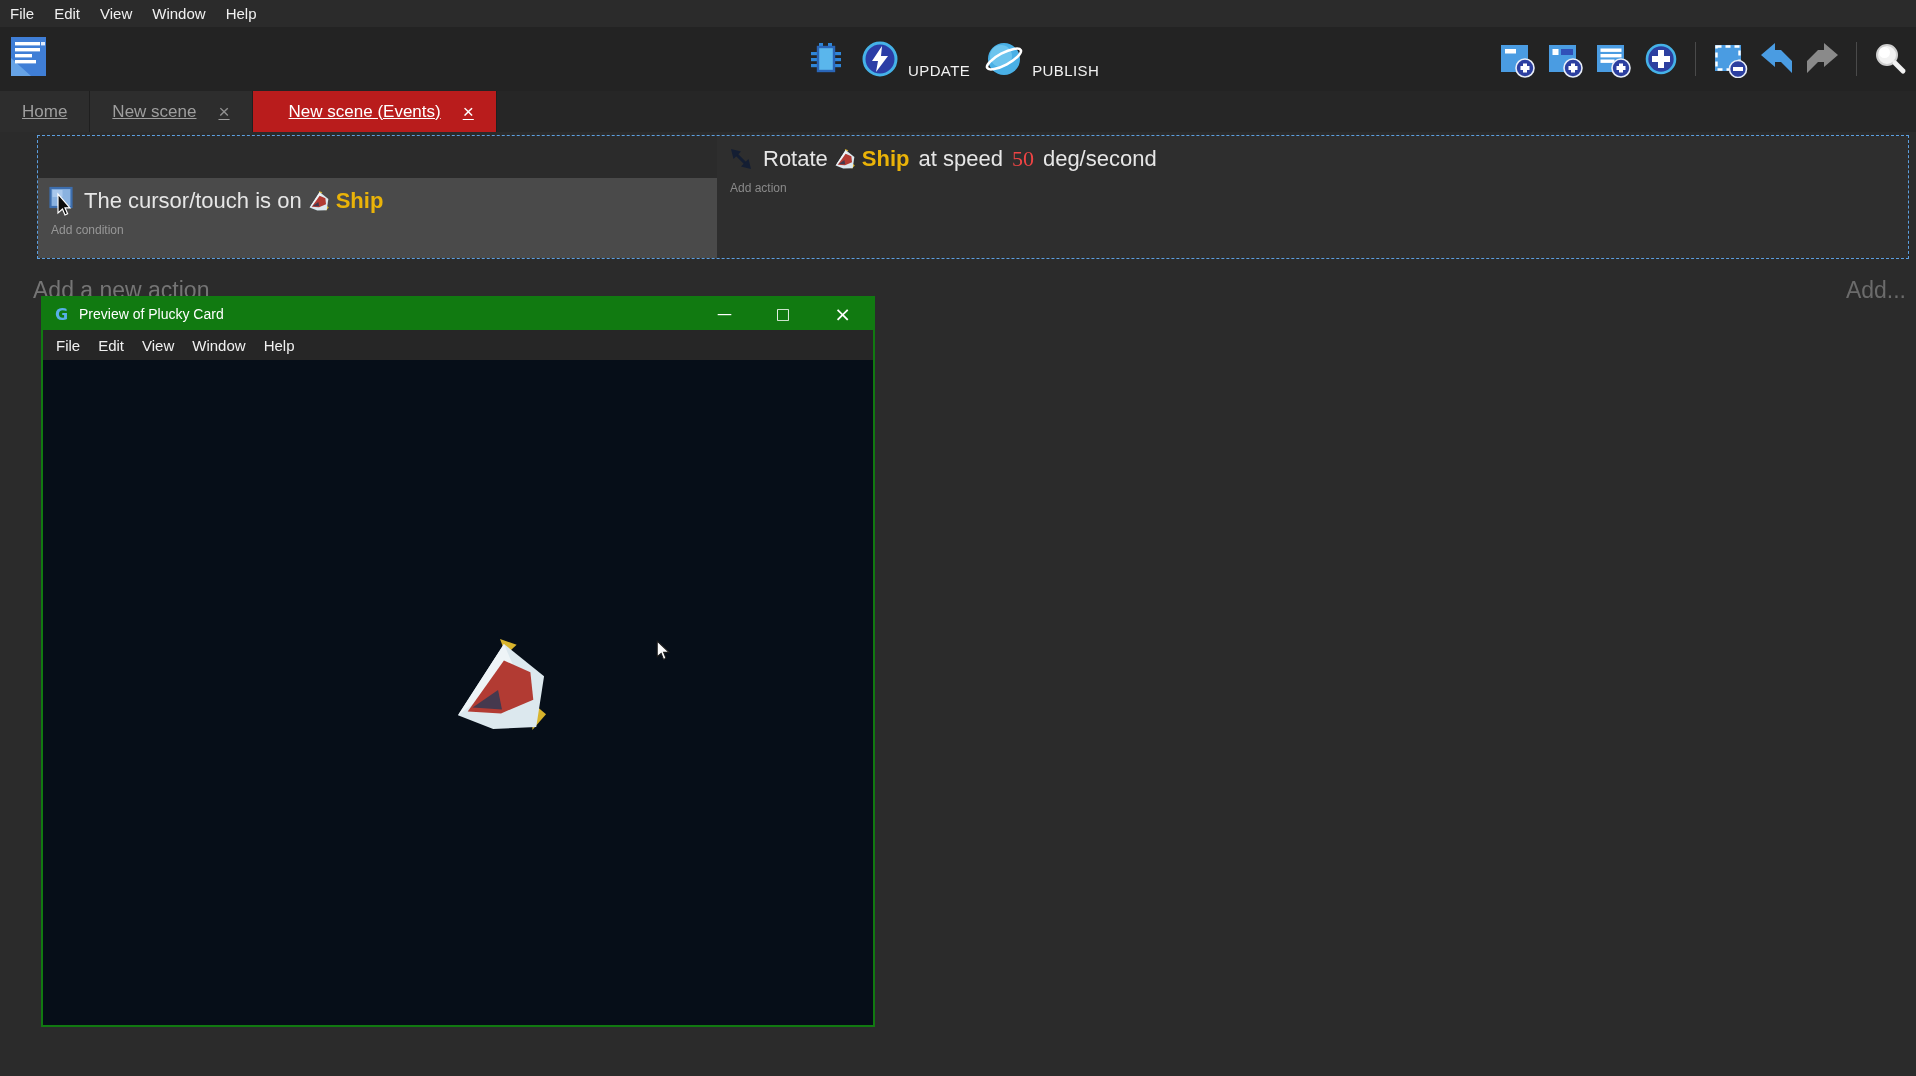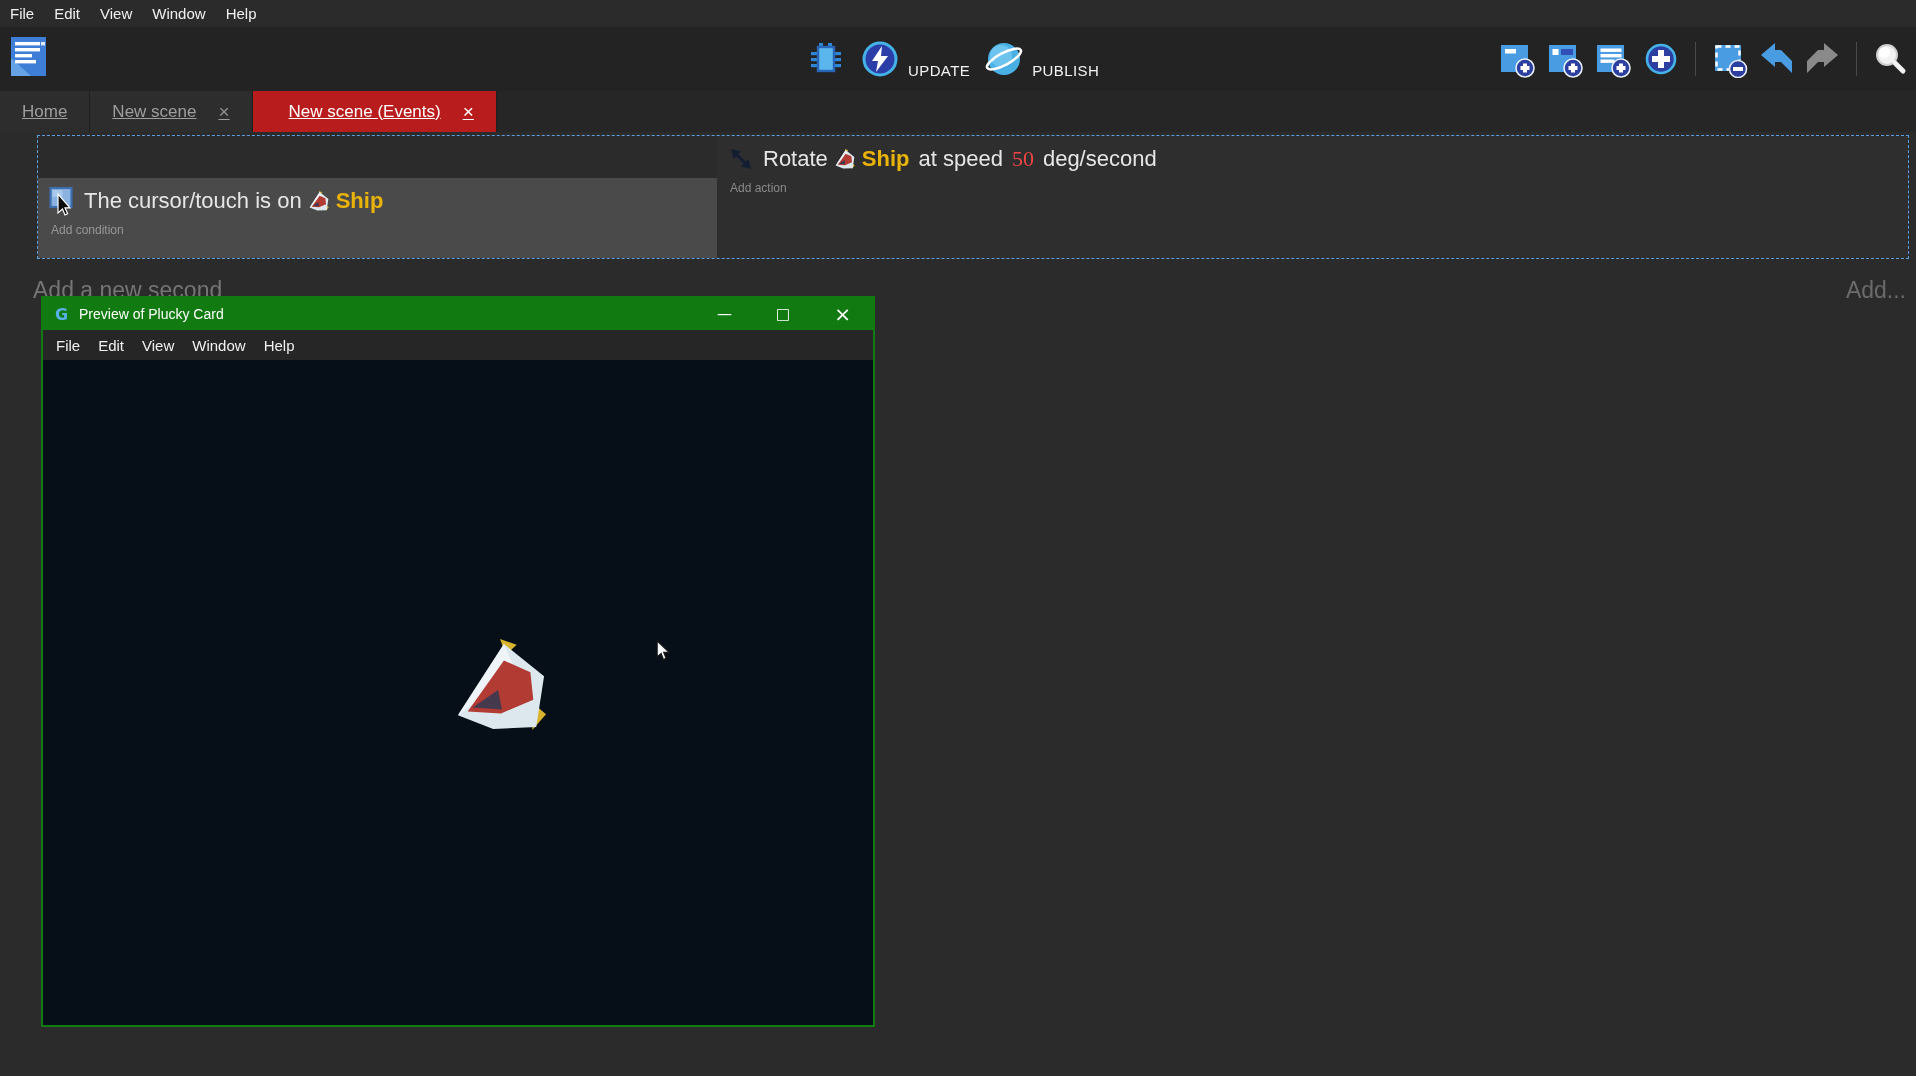--- a/index.html
+++ b/index.html
@@ -274,21 +274,21 @@
           <span>at speed</span>
           <span class="num-val">50</span>
           <span>deg/second</span>
         </div>
         <div class="ghost-row">Add action</div>
       </div>
 
     </div>
 
     <div class="add-event-row">
-      <span>Add a new second</span>
+      <span>Add a new action</span>
       <span class="add-more">Add...</span>
     </div>
   </div>
 
   <div class="preview">
     <div class="ptitlebar">
       <span class="gdev-glyph">G</span>
       <span class="ptitle-text">Preview of Plucky Card</span>
       <span class="pcontrols">
         <span class="wc min">—</span>

